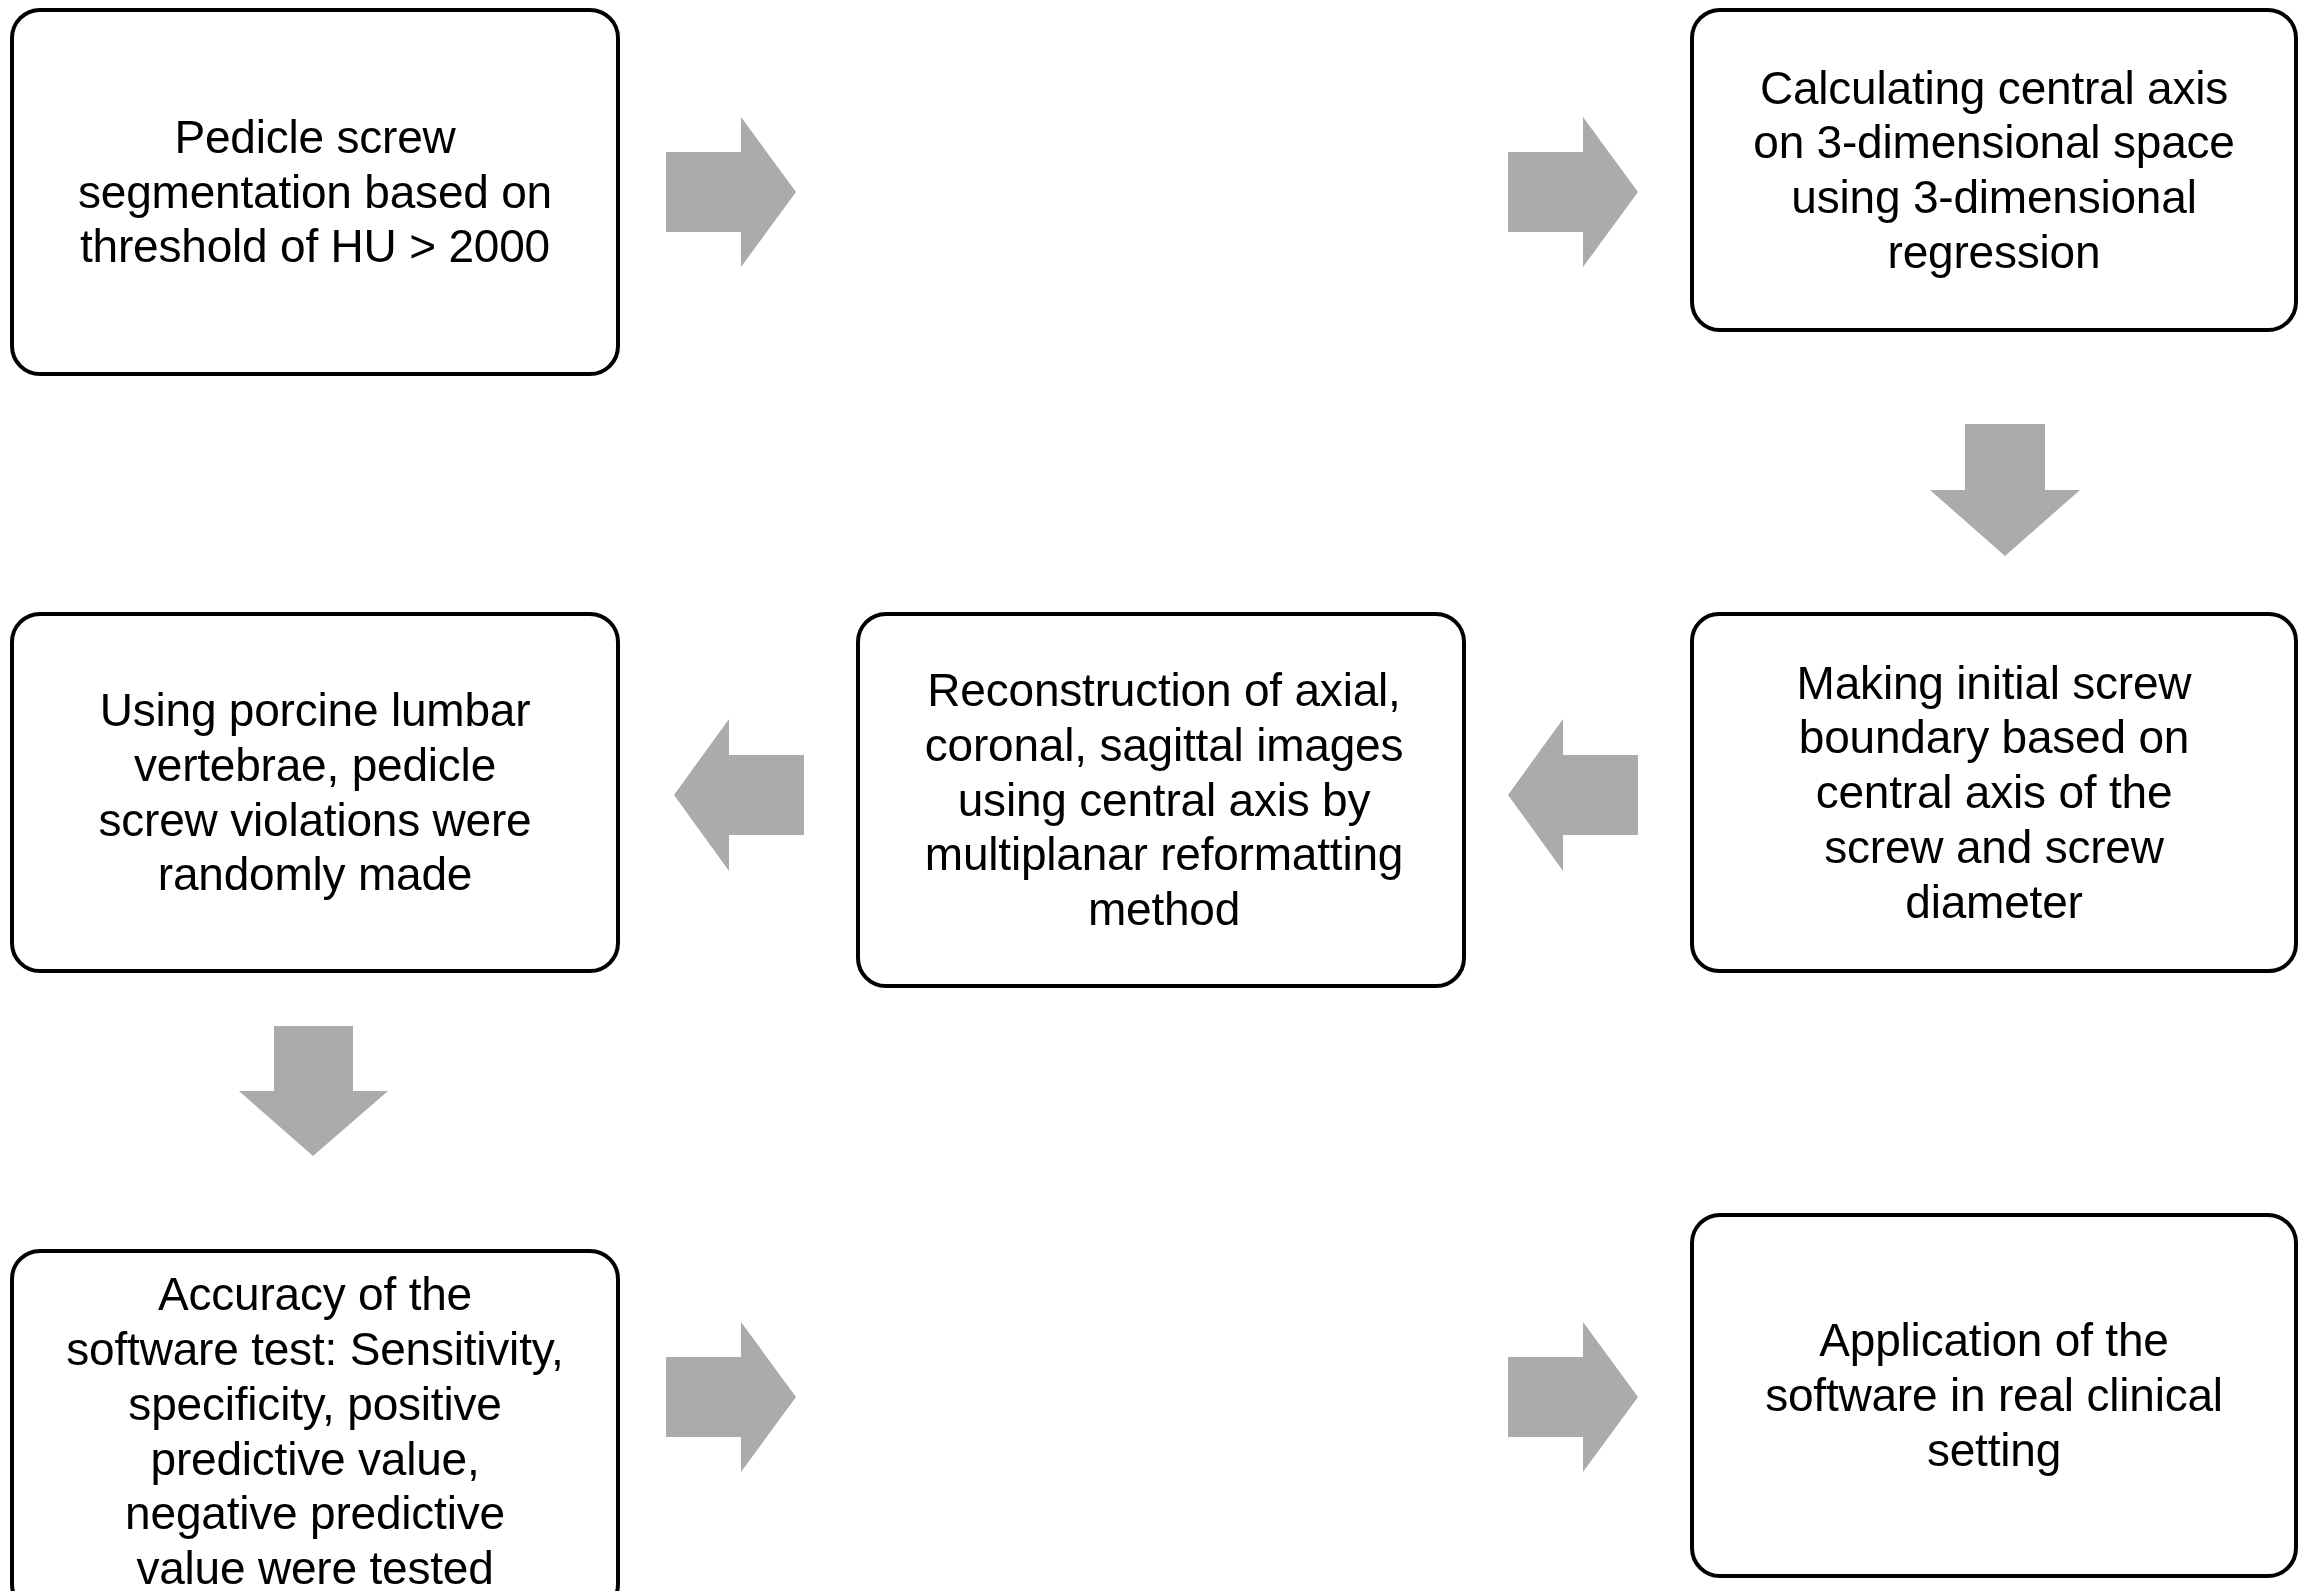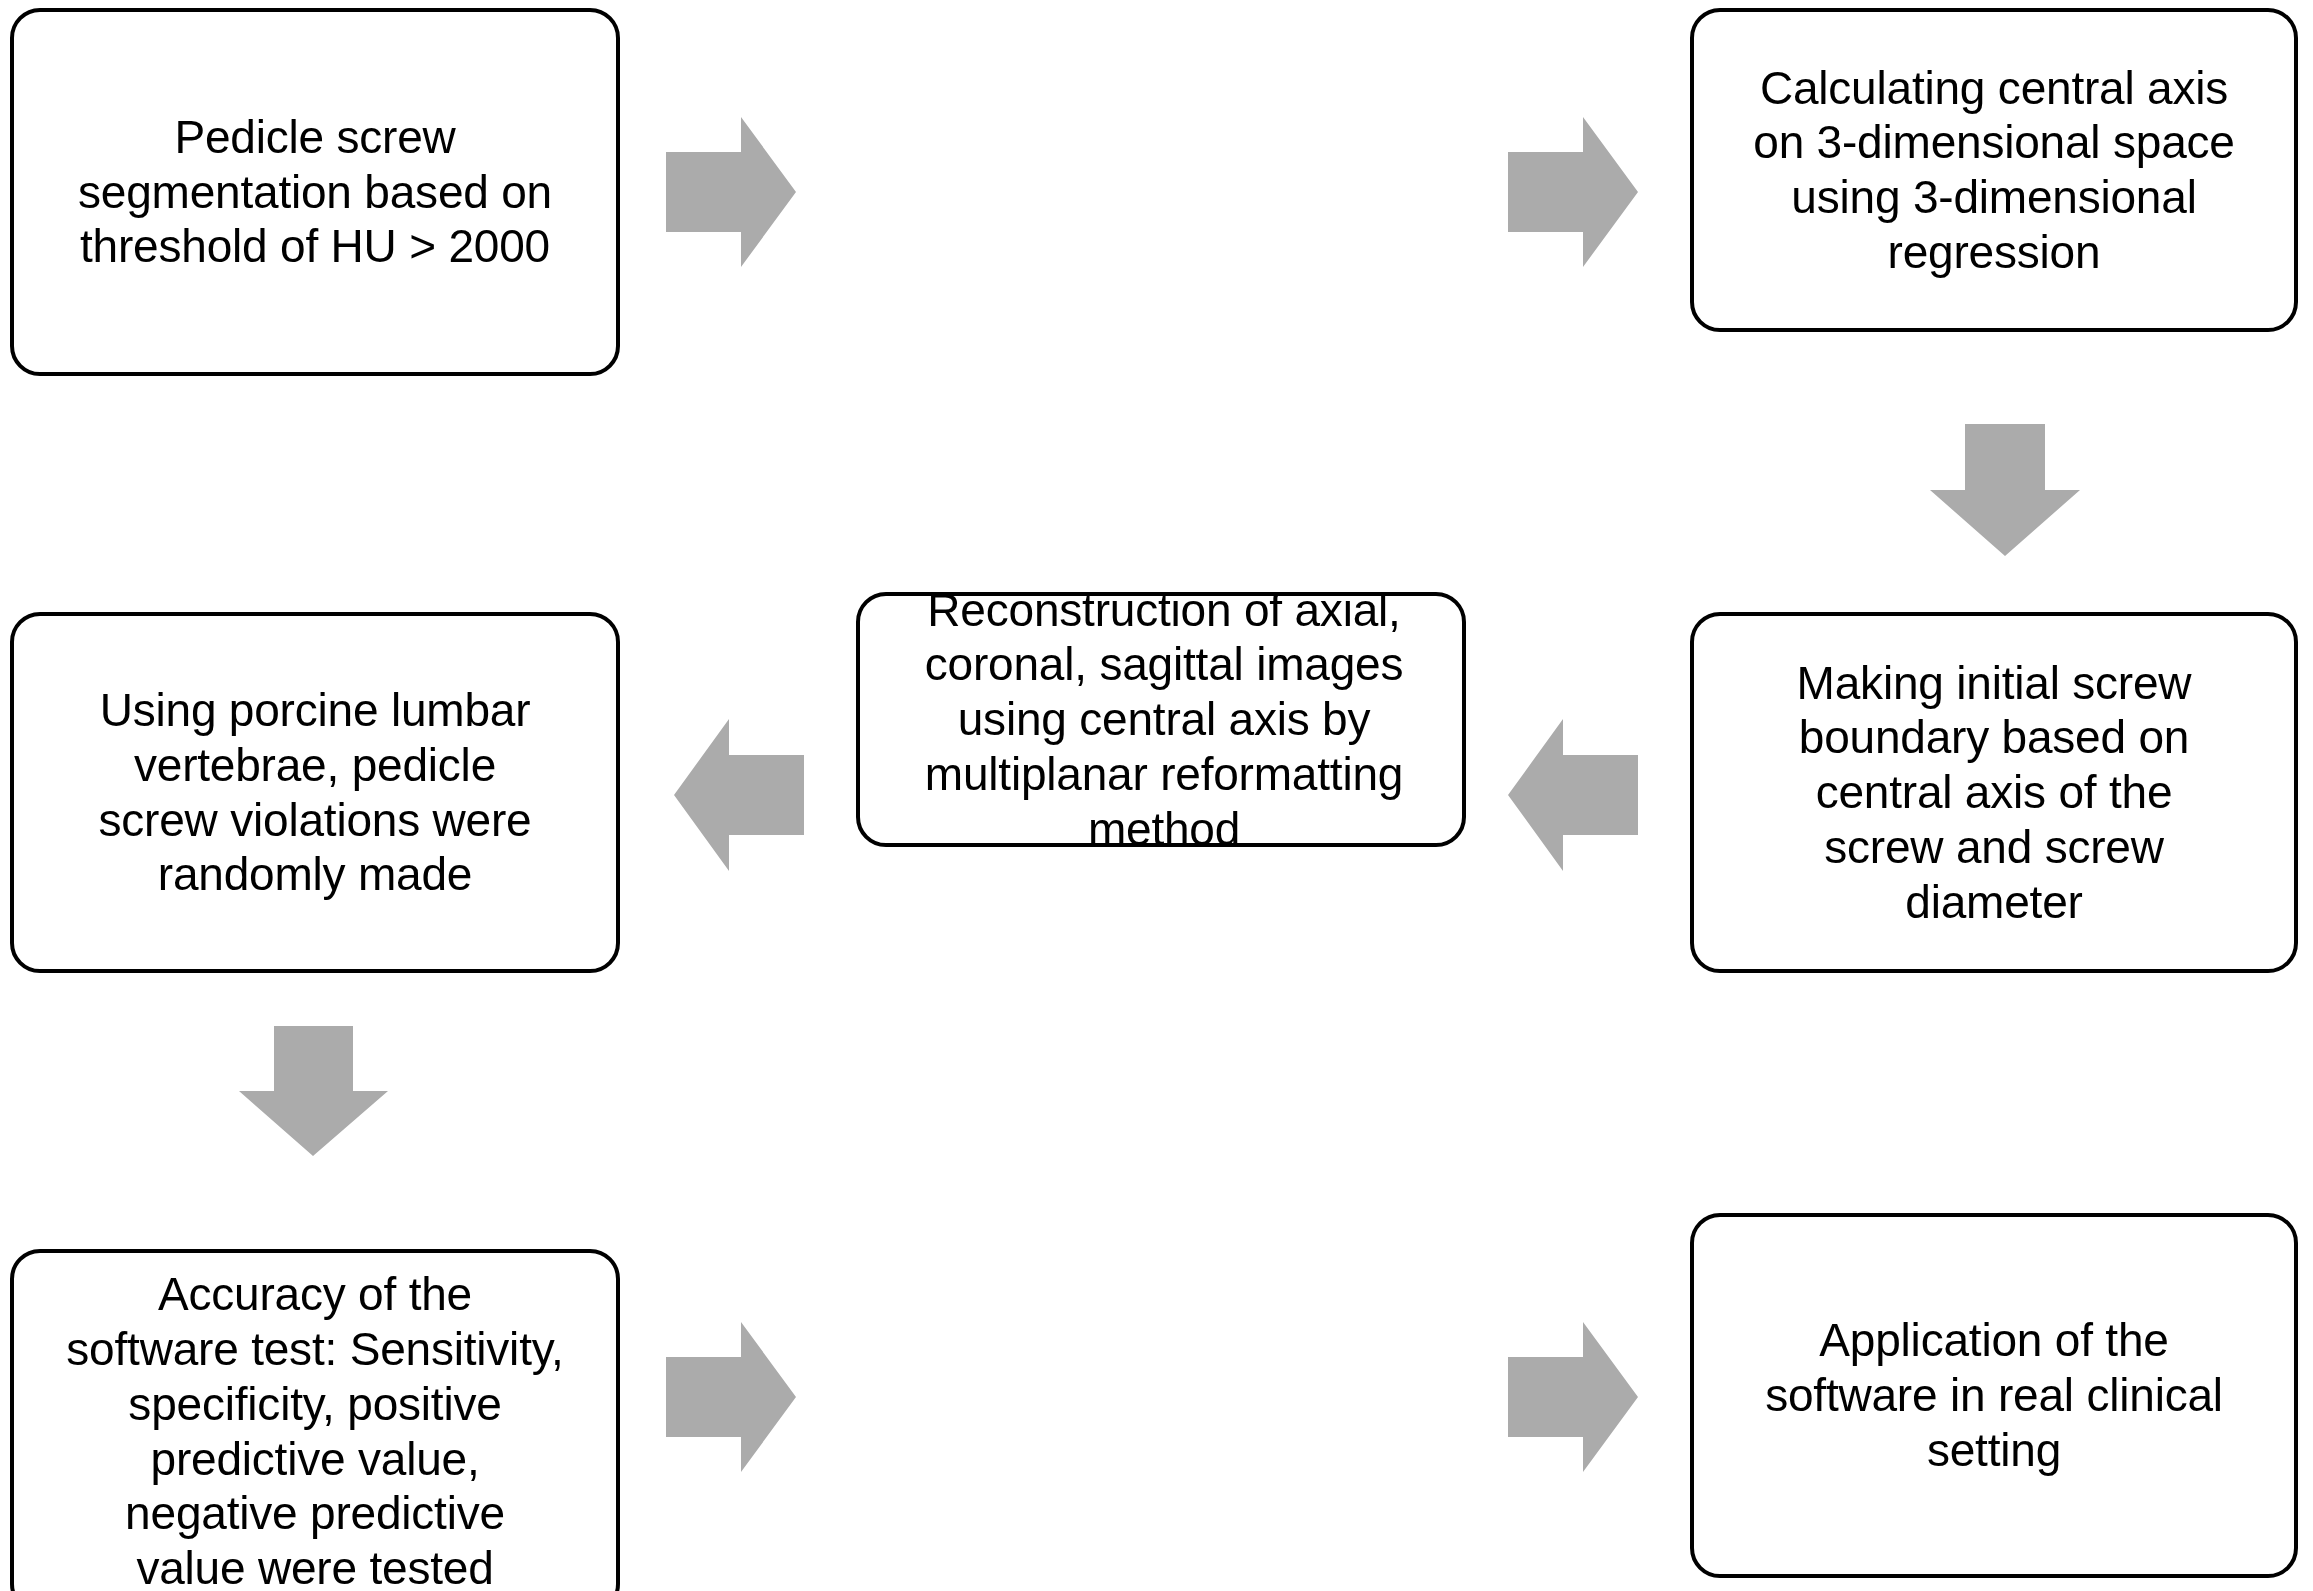--- a/index.html
+++ b/index.html
@@ -45,22 +45,22 @@
   }
   .arrow svg { display: block; }
 
   
   #node-1 { left: 10px;   top: 8px;    width: 610px; height: 368px; }
   #node-2 { left: 856px;  top: 8px;    width: 610px; height: 368px; }
   #node-3 { left: 1690px; top: 8px;    width: 608px; height: 324px; }
 
   
   #node-4 { left: 10px;   top: 612px;  width: 610px; height: 361px; justify-content: center; }
-  #node-5 { left: 856px;  top: 592px;  width: 610px; height: 255px; padding-left: 20px; }
-  #node-6 { left: 1690px; top: 612px;  width: 608px; height: 361px; }
+  #node-5 { left: 856px;  top: 612px;  width: 610px; height: 376px; padding-left: 20px; }
+  #node-6 { left: 1690px; top: 612px;  width: 608px; height: 361px; border-radius: 29px; }
 
   
   #node-7 { left: 10px;   top: 1213px; width: 610px; height: 365px; margin-top: 36px; }
   #node-8 { left: 856px;  top: 1213px; width: 610px; height: 365px; }
   #node-9 { left: 1690px; top: 1213px; width: 608px; height: 365px; }
 
   
   #arrow-1-2 { left: 666px;  top: 117px;  width: 130px; height: 150px; }
   #arrow-2-3 { left: 1508px; top: 117px;  width: 130px; height: 150px; }
   #arrow-3-6 { left: 1930px; top: 424px;  width: 150px; height: 132px; }

